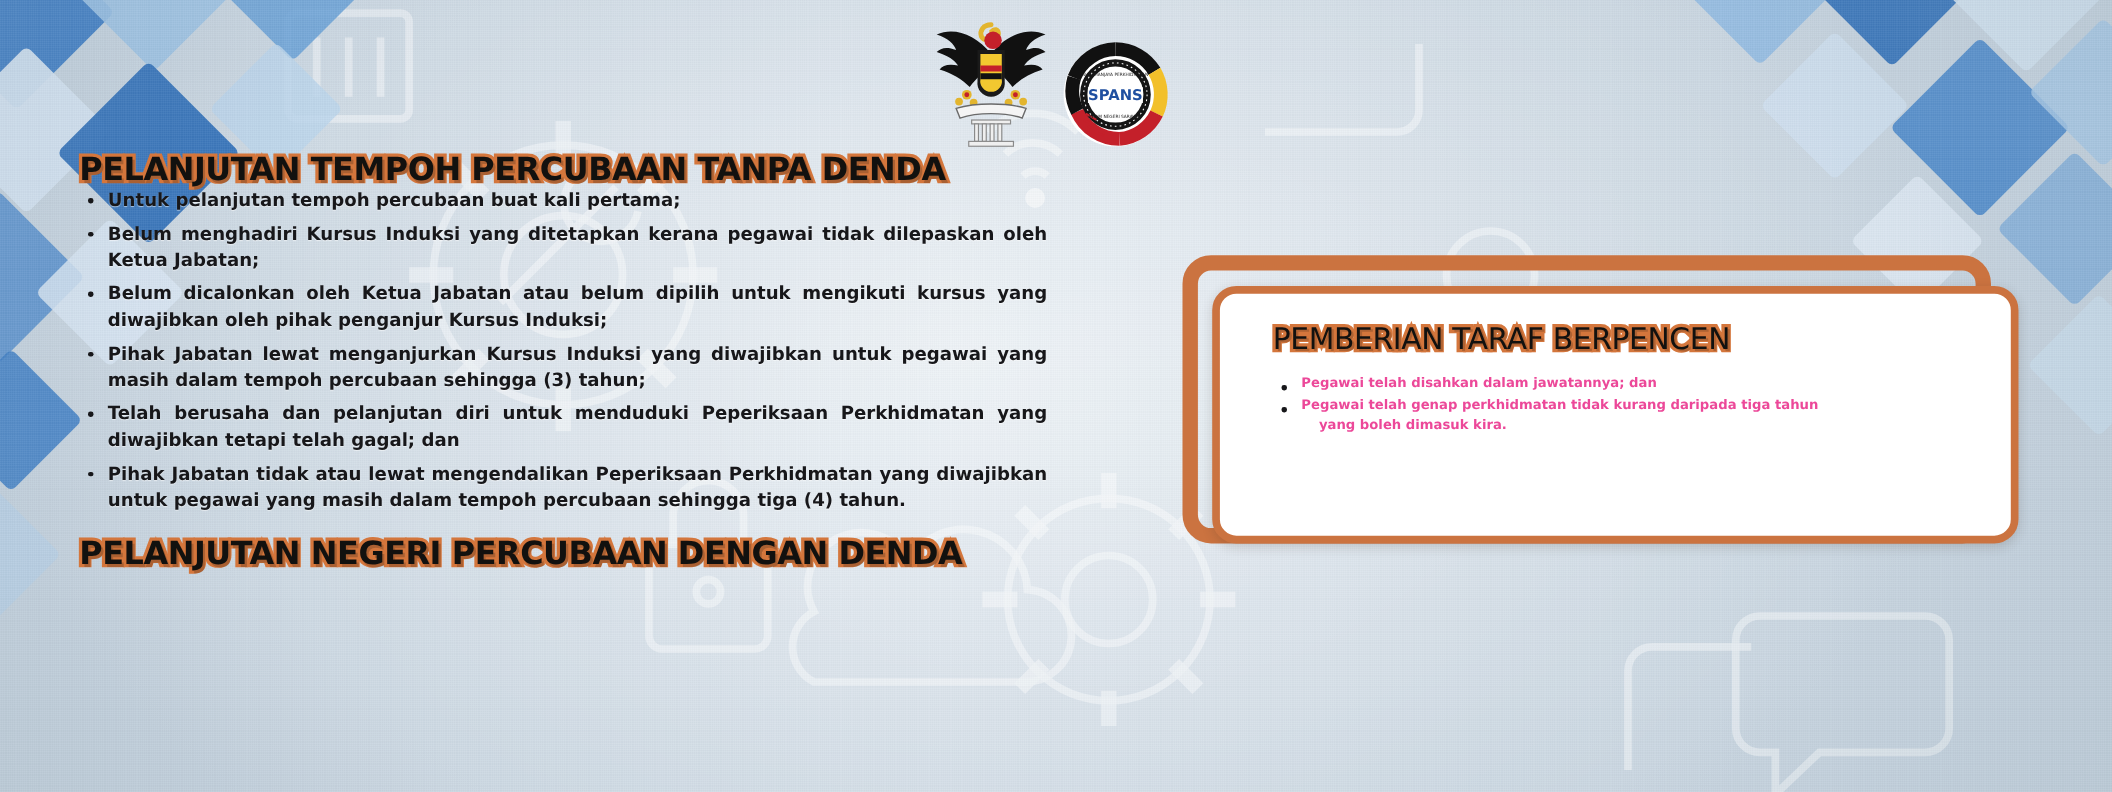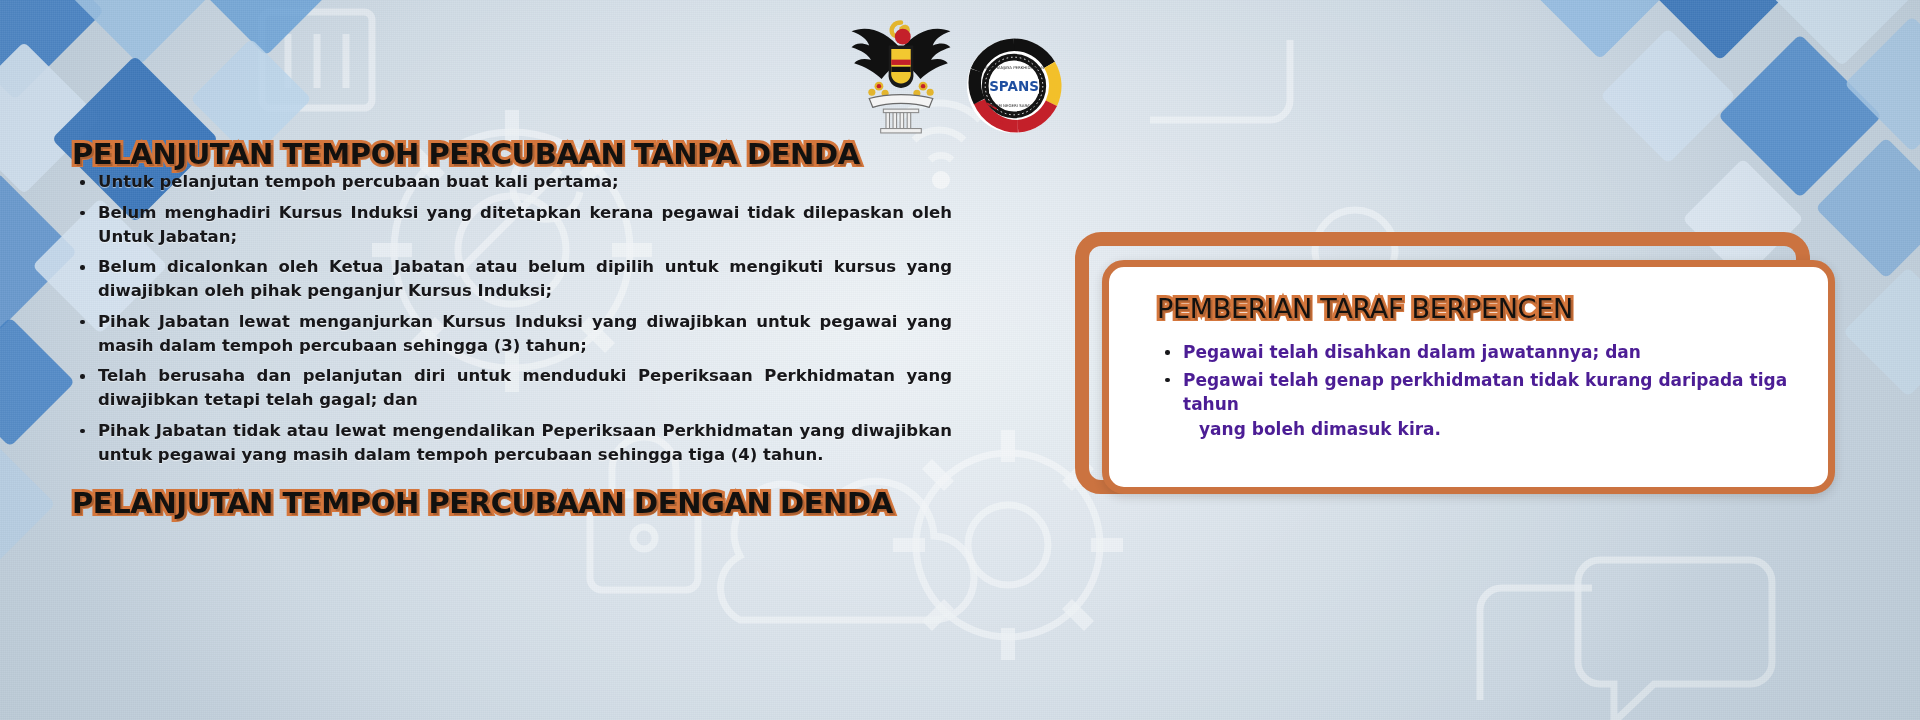--- a/index.html
+++ b/index.html
@@ -164,23 +164,23 @@
     list-style: none;
     margin-top: 16px;
     margin-left: 14px;
   }
   ul.card-bullets li {
     position: relative;
     padding-left: 26px;
     margin-bottom: 3px;
     font-family: "DejaVu Sans", sans-serif;
     font-weight: 700;
-    font-size: 17px;
+    font-size: 12px;
     line-height: 1.45;
-    color: #4c1d95;
+    color: #ec4899;
   }
   ul.card-bullets li::before {
     content: "";
     position: absolute;
     left: 8px;
     top: 10px;
     width: 4.5px;
     height: 4.5px;
     border-radius: 50%;
     background: #17171a;
@@ -353,30 +353,30 @@
     </svg>
   </div>
 
   <div class="left-col">
 
     <div class="block-1">
       <div class="headline">PELANJUTAN TEMPOH PERCUBAAN TANPA DENDA</div>
 
       <ul class="bullets">
         <li>Untuk pelanjutan tempoh percubaan buat kali pertama;</li>
-        <li>Belum menghadiri Kursus Induksi yang ditetapkan kerana pegawai tidak dilepaskan oleh Untuk Jabatan;</li>
+        <li>Belum menghadiri Kursus Induksi yang ditetapkan kerana pegawai tidak dilepaskan oleh Ketua Jabatan;</li>
         <li>Belum dicalonkan oleh Ketua Jabatan atau belum dipilih untuk mengikuti kursus yang diwajibkan oleh pihak penganjur Kursus Induksi;</li>
         <li>Pihak Jabatan lewat menganjurkan Kursus Induksi yang diwajibkan untuk pegawai yang masih dalam tempoh percubaan sehingga (3) tahun;</li>
         <li>Telah berusaha dan pelanjutan diri untuk menduduki Peperiksaan Perkhidmatan yang diwajibkan tetapi telah gagal; dan</li>
         <li>Pihak Jabatan tidak atau lewat mengendalikan Peperiksaan Perkhidmatan yang diwajibkan untuk pegawai yang masih dalam tempoh percubaan sehingga tiga (4) tahun.</li>
       </ul>
     </div>
 
     <div class="block-2">
-      <div class="headline headline-2">PELANJUTAN TEMPOH PERCUBAAN DENGAN DENDA</div>
+      <div class="headline headline-2">PELANJUTAN NEGERI PERCUBAAN DENGAN DENDA</div>
 
     </div>
   </div>
 
   <div class="card-wrap">
     <div class="card-shadow-frame"></div>
     <div class="card">
       <div class="card-title">PEMBERIAN TARAF BERPENCEN</div>
       <ul class="card-bullets">
         <li>Pegawai telah disahkan dalam jawatannya; dan</li>

